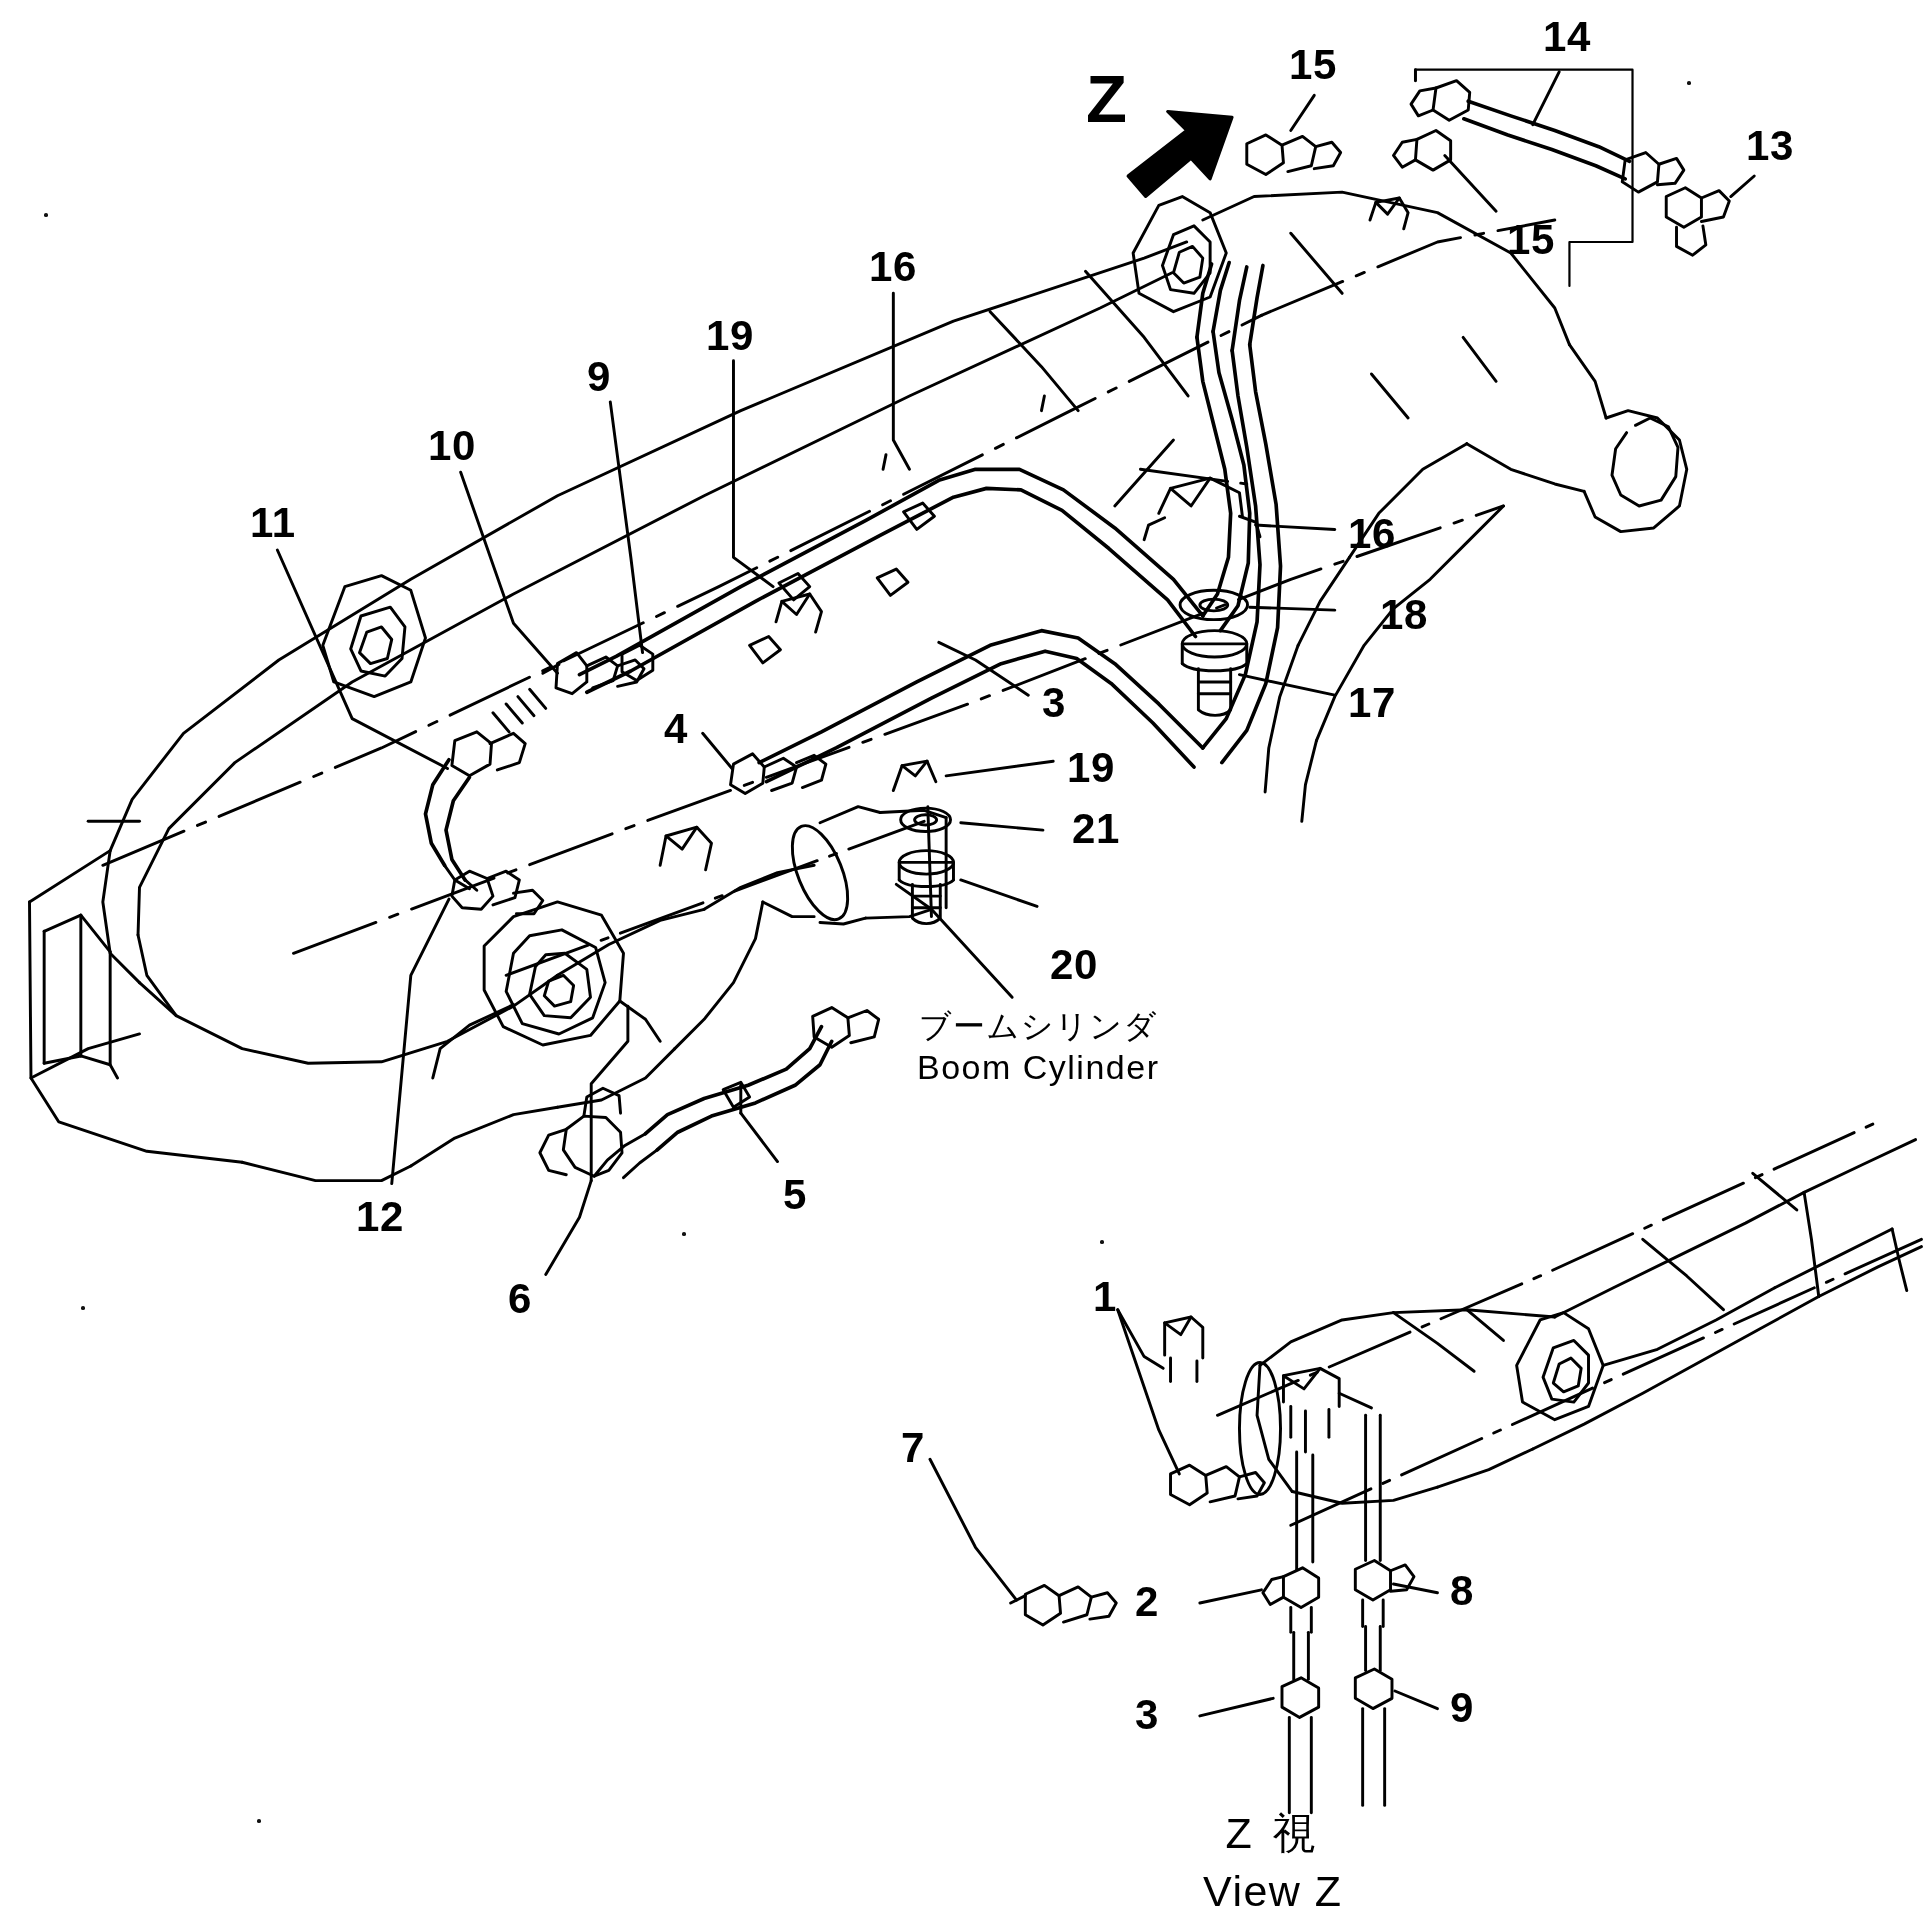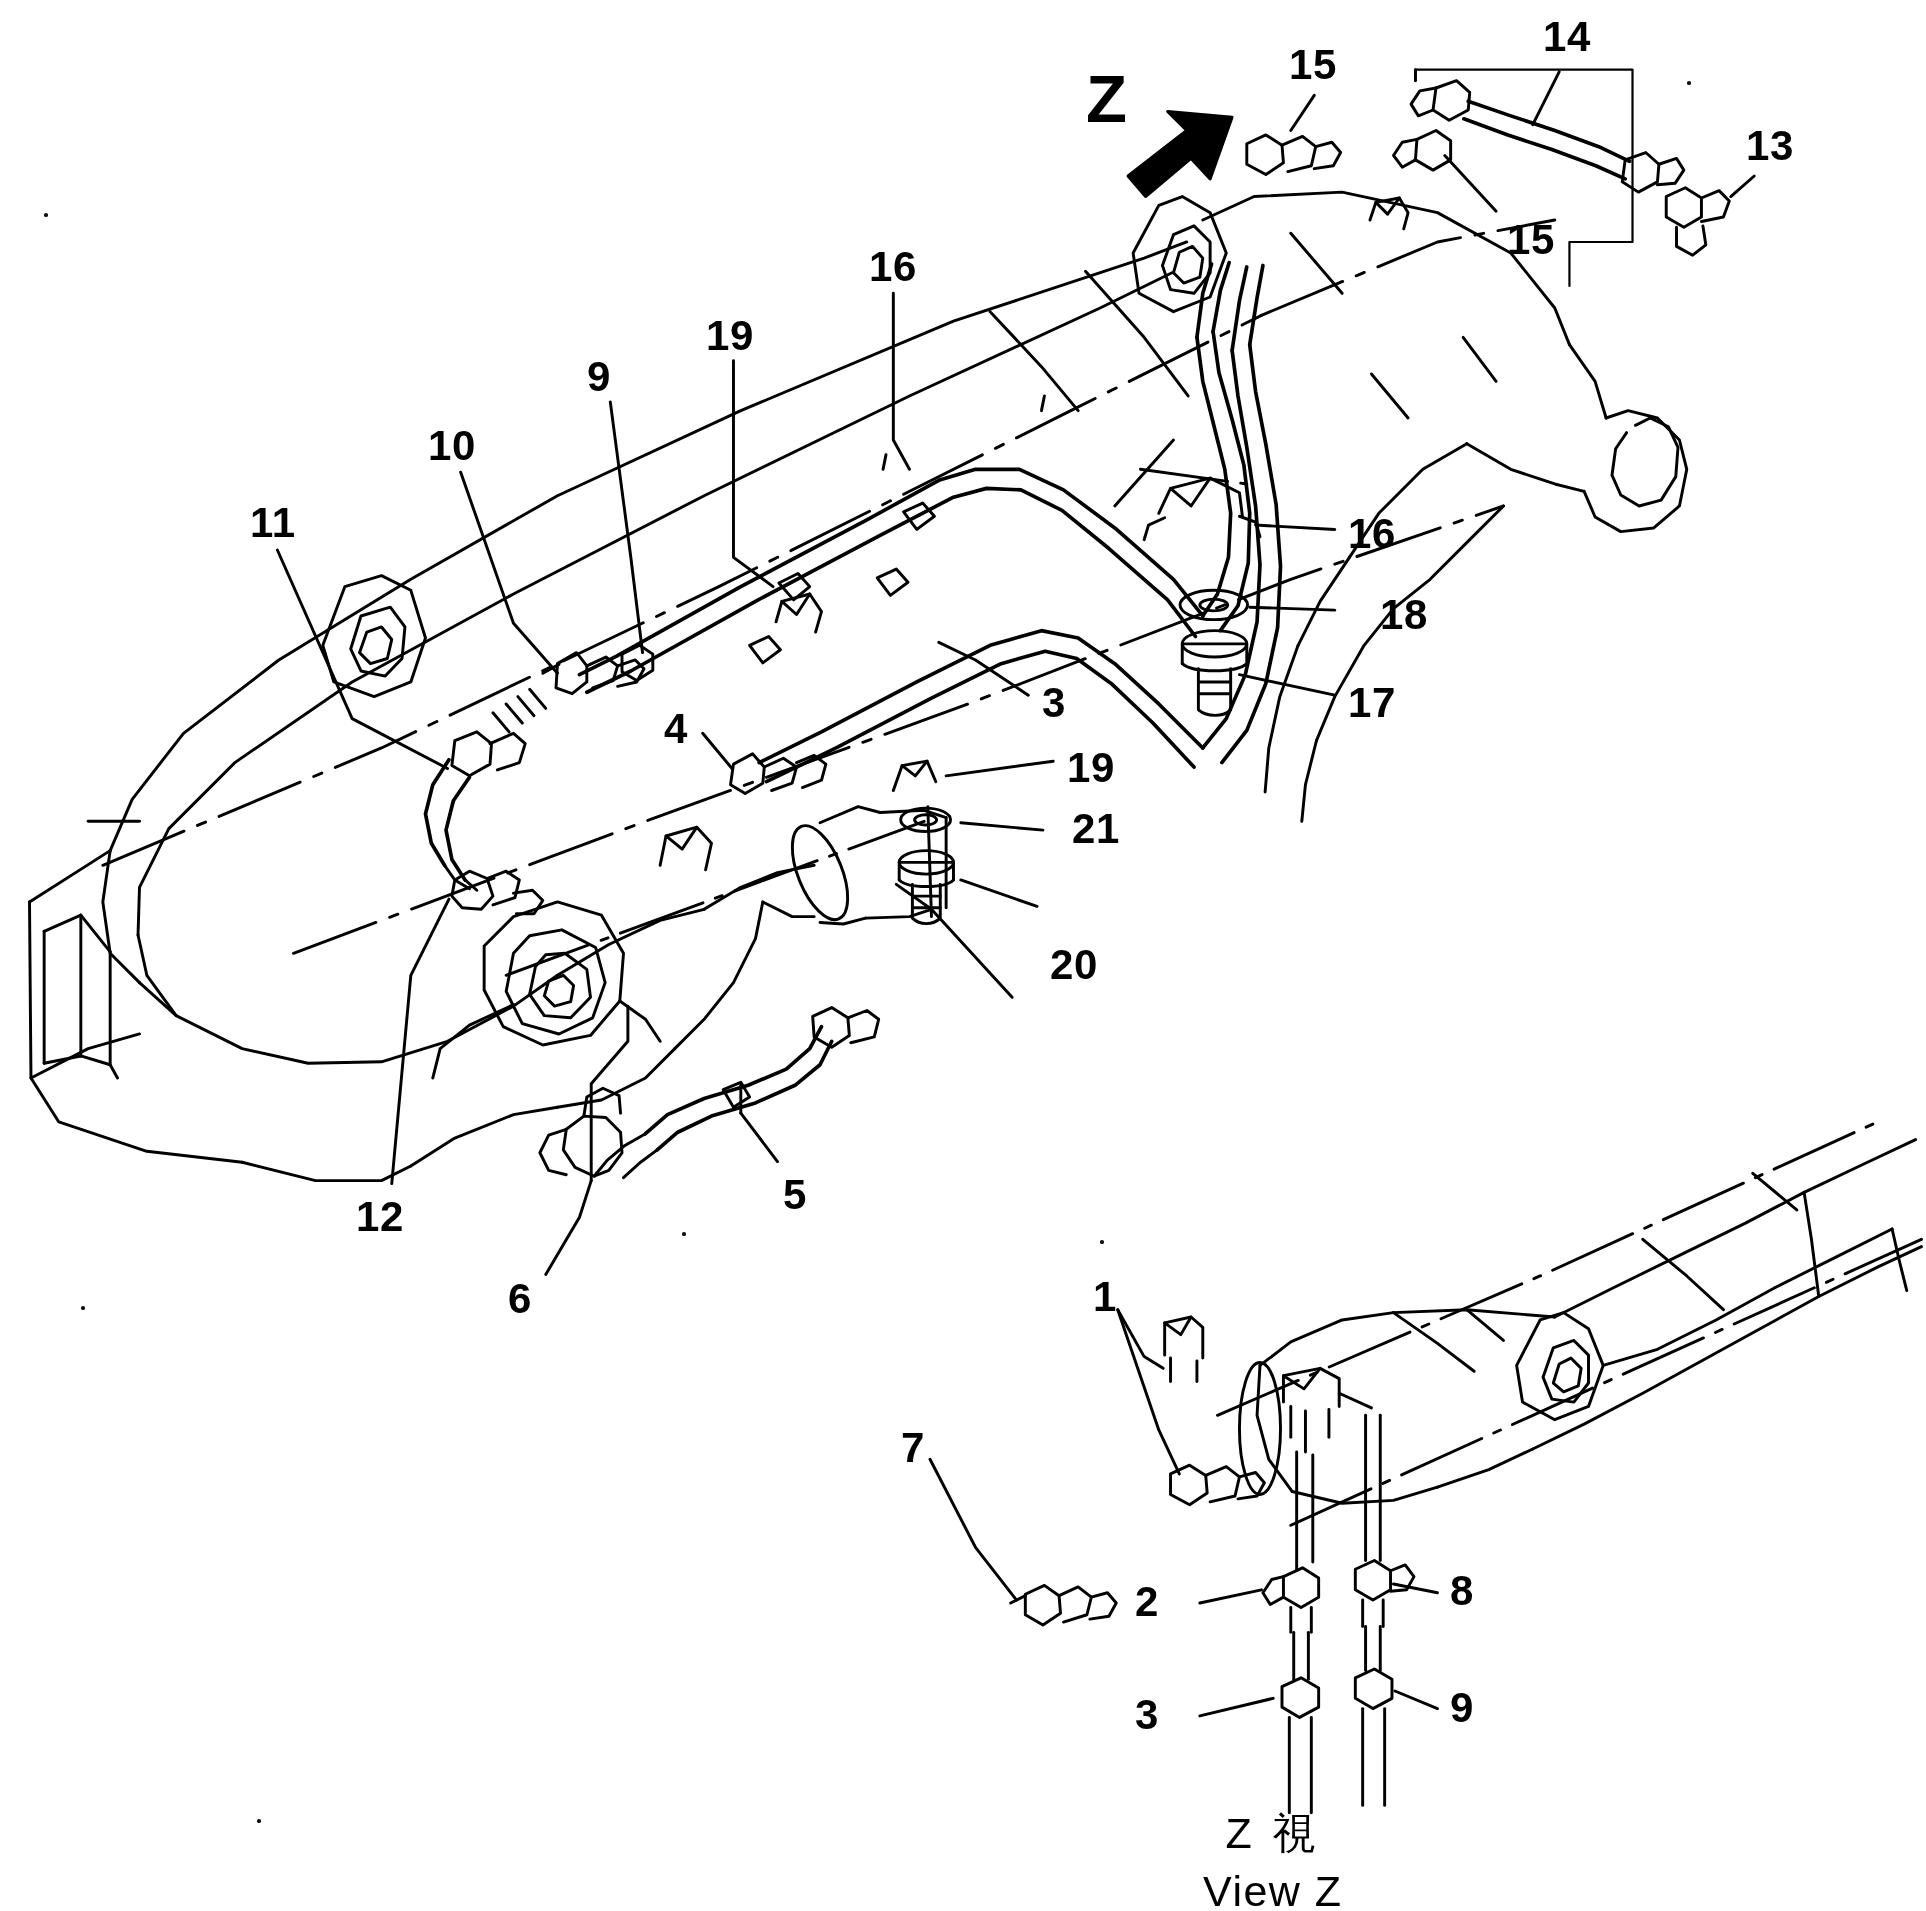--- a/index.html
+++ b/index.html
@@ -444,20 +444,24 @@
   <div class="callout num" style="left:783px; top:1174px;">5</div>
   <div class="callout num" style="left:1093px; top:1276px;">1</div>
   <div class="callout num" style="left:901px; top:1427px;">7</div>
   <div class="callout num" style="left:1135px; top:1581px;">2</div>
   <div class="callout num" style="left:1450px; top:1570px;">8</div>
   <div class="callout num" style="left:1135px; top:1694px;">3</div>
   <div class="callout num" style="left:1450px; top:1687px;">9</div>
 
   <div class="callout zlabel" style="left:1086px; top:65px;">Z</div>
 
+  <div class="cap" style="left:917px; top:1006px;">
+    <div class="jp">ブームシリンダ</div>
+    <div class="en">Boom  Cylinder</div>
+  </div>
 
   <div class="viewz" style="left:1203px; top:1804px;">
     <div>Z   視</div>
     <div style="letter-spacing:1.5px;">View Z</div>
   </div>
 
   <div class="speck" style="left:81px; top:1306px;"></div>
   <div class="speck" style="left:1687px; top:81px;"></div>
   <div class="speck" style="left:1100px; top:1240px;"></div>
   <div class="speck" style="left:682px; top:1232px;"></div>

